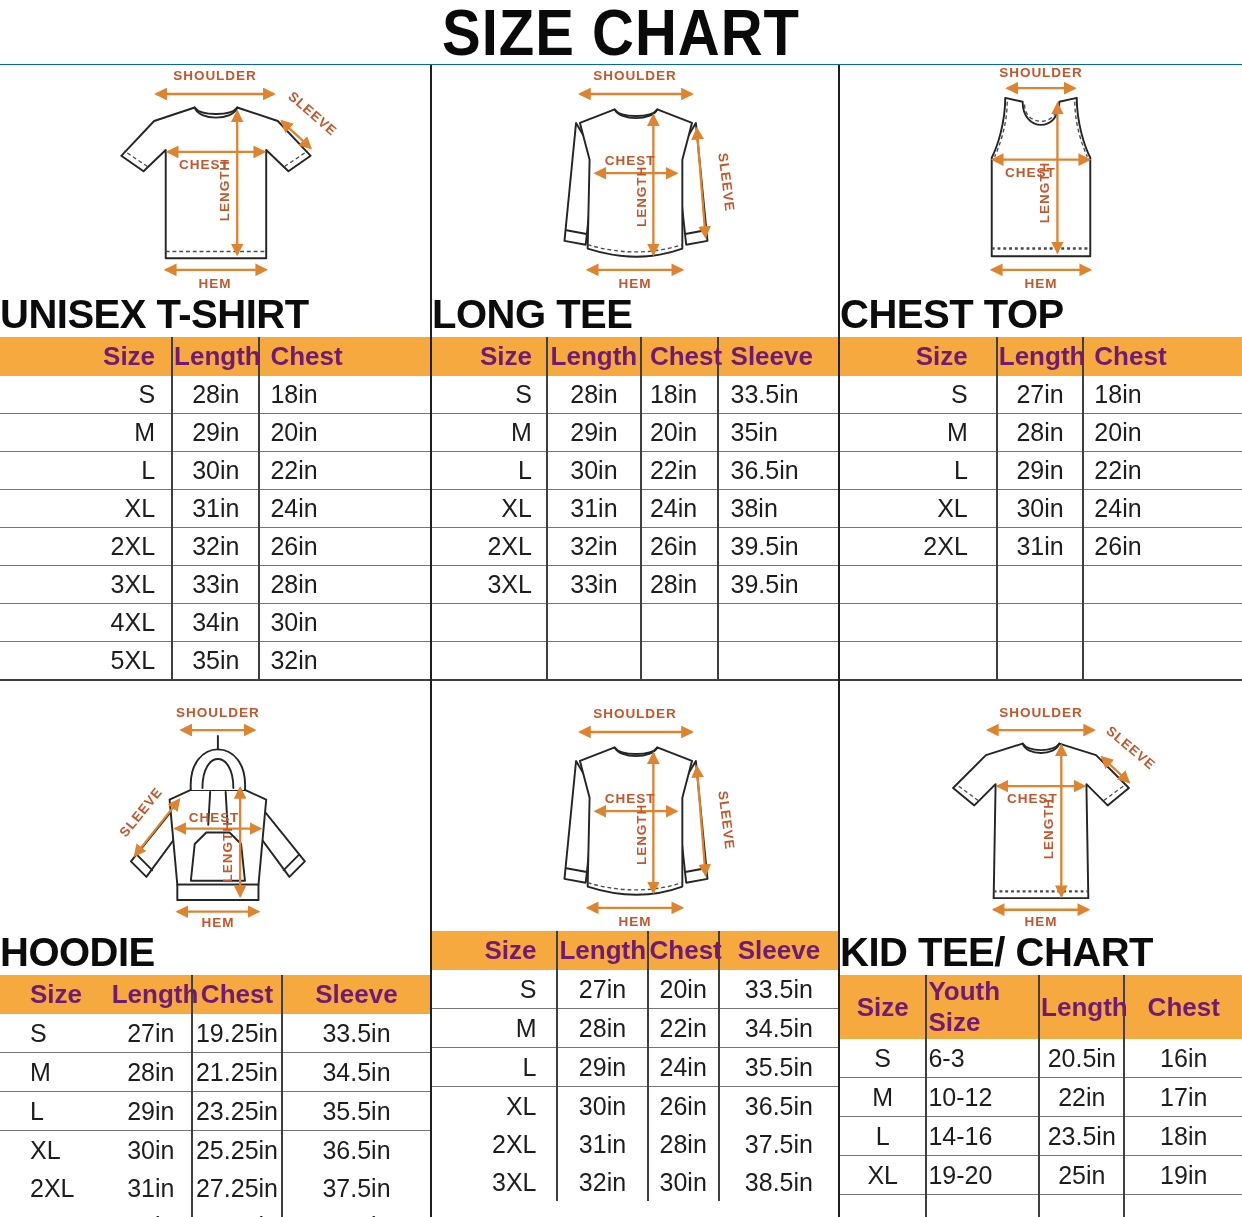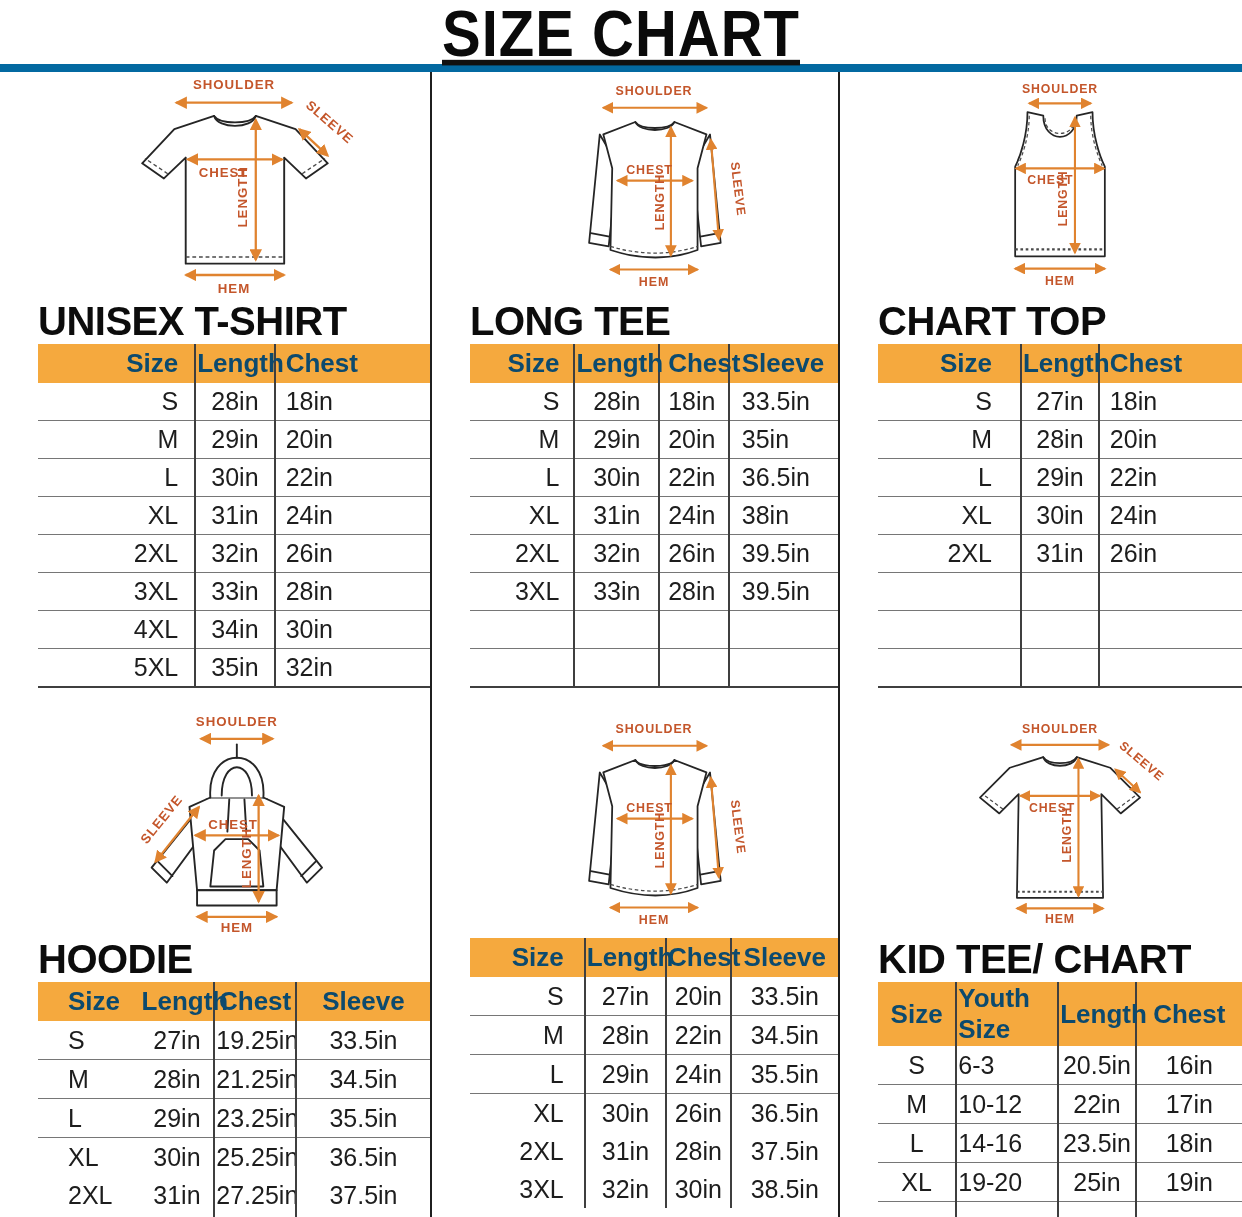--- a/index.html
+++ b/index.html
@@ -1,40 +1,40 @@
 <!DOCTYPE html>
 <html><head>
 <meta charset="utf-8">
 <style>
   html,body{margin:0;padding:0;background:#ffffff;}
   #page{width:1242px;height:1217px;margin:0 auto;background:#fff;overflow:hidden;
         font-family:"Liberation Sans",sans-serif;color:#111;}
   
-  .titlebar{height:64px;display:flex;align-items:flex-start;justify-content:center;
-            border-bottom:8px solid #0369a1;text-decoration:underline;}
+  .titlebar{height:64px;display:flex;align-items:center;justify-content:center;
+            border-bottom:1px solid #0369a1;}
   .titlebar h1{margin:0;font-size:58px;font-weight:900;letter-spacing:1px;
                transform:scaleY(1.12);color:#0a0a0a;}
   
   .row{display:grid;grid-template-columns:430px 408px 404px;}
-  .panel{min-width:0;padding-left:38px;}
+  .panel{min-width:0;}
   .panel+.panel{border-left:2px solid #1f1f1f;}
   .row2 .panel{padding-top:22px;}
   .garment-title{margin:0;height:44px;line-height:42px;text-align:left;
                  font-size:40px;font-weight:800;letter-spacing:-0.5px;color:#0c0c0c;}
   
   .diag{display:block;width:100%;height:228px;}
   .garm{fill:#ffffff;stroke:#252525;stroke-width:2;stroke-linejoin:round;stroke-linecap:round;}
   .ln{fill:none;stroke:#252525;stroke-width:2;stroke-linecap:round;}
   .dash{fill:none;stroke:#4a4a4a;stroke-width:1.4;stroke-dasharray:4 3;}
   .mline{stroke:#e0832f;stroke-width:2.4;fill:none;}
   .mlabel{font-family:"Liberation Sans",sans-serif;font-size:14px;font-weight:700;
           fill:#c4562b;letter-spacing:1px;}
   
   table.sizes{width:100%;border-collapse:collapse;table-layout:fixed;}
-  table.sizes th{height:37px;font-size:26px;font-weight:700;color:#0c4a6e;
+  table.sizes th{height:37px;font-size:26px;font-weight:700;color:#701a75;
                  background:#f5a93e;}
   table.sizes td{height:35px;font-size:25px;color:#1d1d1d;white-space:nowrap;overflow:hidden;}
   table.sizes th+th, table.sizes td+td{border-left:2px solid #3f3f3f;}
   .row1 table.sizes td{border-bottom:1.5px solid #767676;}
   .row1 table.sizes{border-bottom:2.5px solid #3f3f3f;}
   .row2 table.sizes td{height:36px;border-bottom:none;}
   .t-hoodie tr:nth-child(-n+3) td, .t-sweat tr:nth-child(-n+3) td,
   .t-kid tr:nth-child(-n+4) td{border-bottom:1.5px solid #767676;}
   
   .t-unisex th:nth-child(1),.t-unisex td:nth-child(1){width:39%;text-align:right;padding-right:16px;}
@@ -255,21 +255,21 @@
           <line class="mline" x1="172" y1="24" x2="242" y2="24" marker-start="url(#mA)" marker-end="url(#mA)"></line>
           <line class="mline" x1="157" y1="98" x2="257" y2="98" marker-start="url(#mA)" marker-end="url(#mA)"></line>
           <line class="mline" x1="224" y1="40" x2="224" y2="194" marker-start="url(#mA)" marker-end="url(#mA)"></line>
           <line class="mline" x1="156" y1="212" x2="258" y2="212" marker-start="url(#mA)" marker-end="url(#mA)"></line>
           <text class="mlabel" x="207" y="12" text-anchor="middle">SHOULDER</text>
           <text class="mlabel" x="196" y="116" text-anchor="middle">CHEST</text>
           <text class="mlabel" transform="translate(215,132) rotate(-90)" text-anchor="middle">LENGTH</text>
           <text class="mlabel" x="207" y="231" text-anchor="middle">HEM</text>
         </g>
       </svg>
-      <h2 class="garment-title">CHART TOP</h2>
+      <h2 class="garment-title">CHEST TOP</h2>
       <table class="sizes t-tank">
         <thead>
             <tr>
               <th>Size</th>
               <th>Length</th>
               <th>Chest</th>
             </tr>
           </thead>
         <tbody>
             <tr>

